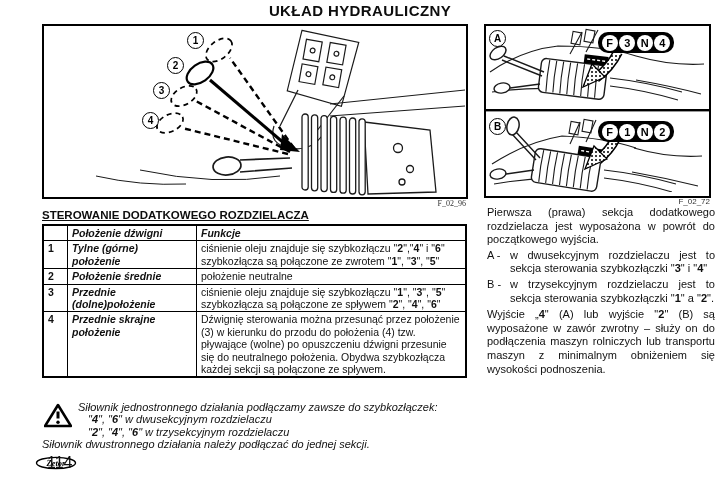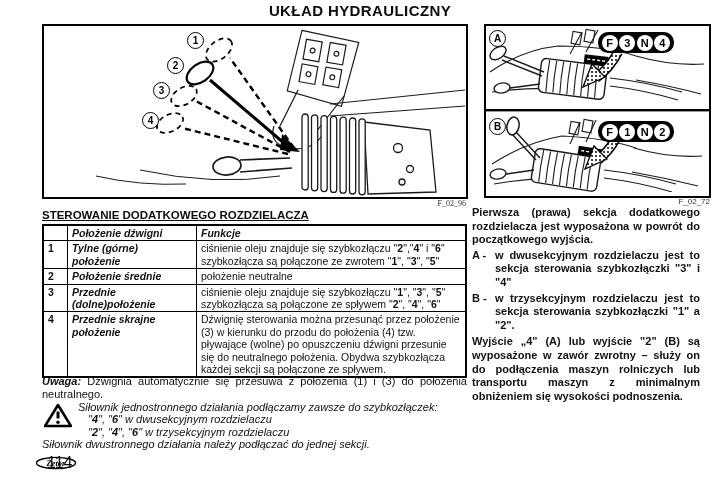--- a/index.html
+++ b/index.html
@@ -55,22 +55,22 @@
     font-size:11px; line-height:12.5px; text-align:justify;
   }
   .warning { position:absolute; left:42px; top:401px; width:427px; font-size:11px; line-height:12.4px; font-style:italic; }
   .warning .warn-icon { position:absolute; left:2px; top:2px; }
   .warning .warn-body { margin-left:36px; }
   .warning .warn-sub { padding-left:10px; }
   .warning .warn-last { margin-left:0;font-style:italic; }
   .warning b { font-weight:bold; }
   
   .right-col {
-    position:absolute; left:472px; top:206px; width:228px;
-    font-size:11px; line-height:13.6px; text-align:justify; color:#111;font-weight:bold;
+    position:absolute; left:487px; top:206px; width:228px;
+    font-size:11px; line-height:13.6px; text-align:justify; color:#111;
   }
   .rc-item { display:flex; margin-top:2px; }
   .rc-item .lbl { width:23px; flex:none; }
   .rc-item .txt { flex:1; text-align:justify; }
   .rc-para2 { margin-top:3px; }
   
   .brand-logo { position:absolute; left:35px; top:456px; }
   .page-num { position:absolute; left:47px; top:454px; width:669px; text-align:left; font-size:16px; }
 </style>
 </head>
@@ -260,21 +260,20 @@
       <td class="c-fun">ciśnienie oleju znajduje się szybkozłączu "<b>1</b>", "<b>3</b>", "<b>5</b>"<br>szybkozłącza są połączone ze spływem "<b>2</b>", "<b>4</b>", "<b>6</b>"</td>
     </tr>
     <tr>
       <td class="c-num">4</td>
       <td class="c-pos">Przednie skrajne<br>położenie</td>
       <td class="c-fun">Dźwignię sterowania można przesunąć przez położenie (3) w kierunku do przodu do położenia (4) tzw. pływające (wolne) po opuszczeniu dźwigni przesunie się do neutralnego położenia. Obydwa szybkozłącza każdej sekcji są połączone ze spływem.</td>
     </tr>
   </tbody>
     </table>
 
-  <div class="note"><b><i>Uwaga:</i></b> Dźwignia automatycznie się przesuwa z położenia (1) i (3) do położenia neutralnego.</div>
 
   <div class="warning">
     <span class="warn-icon">
       <svg width="28" height="25" viewBox="0 0 28 25">
         <polygon points="14,2 27,23 1,23" fill="#fff" stroke="#000" stroke-width="2.6" stroke-linejoin="round"></polygon>
         <line x1="14" y1="8.5" x2="14" y2="15.5" stroke="#000" stroke-width="3"></line>
         <circle cx="14" cy="19.3" r="1.7" fill="#000"></circle>
       </svg>
     </span>
     <div class="warn-body">

